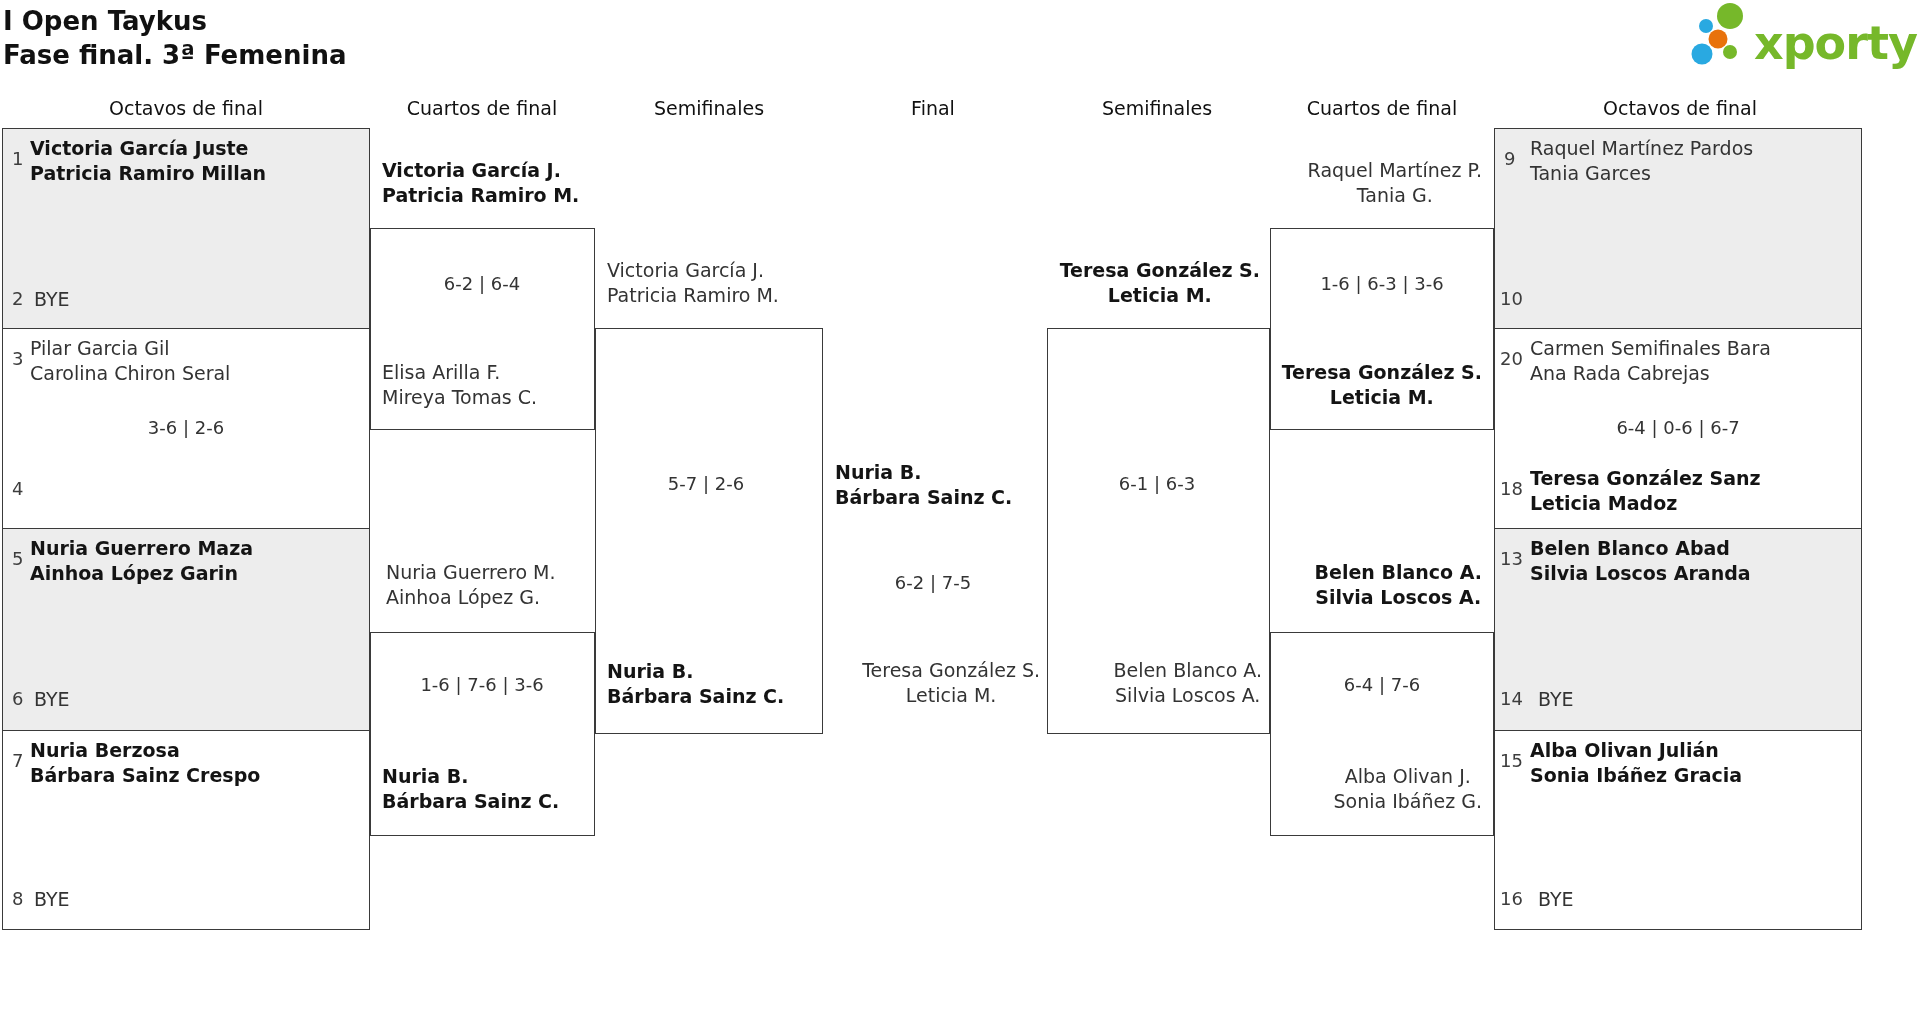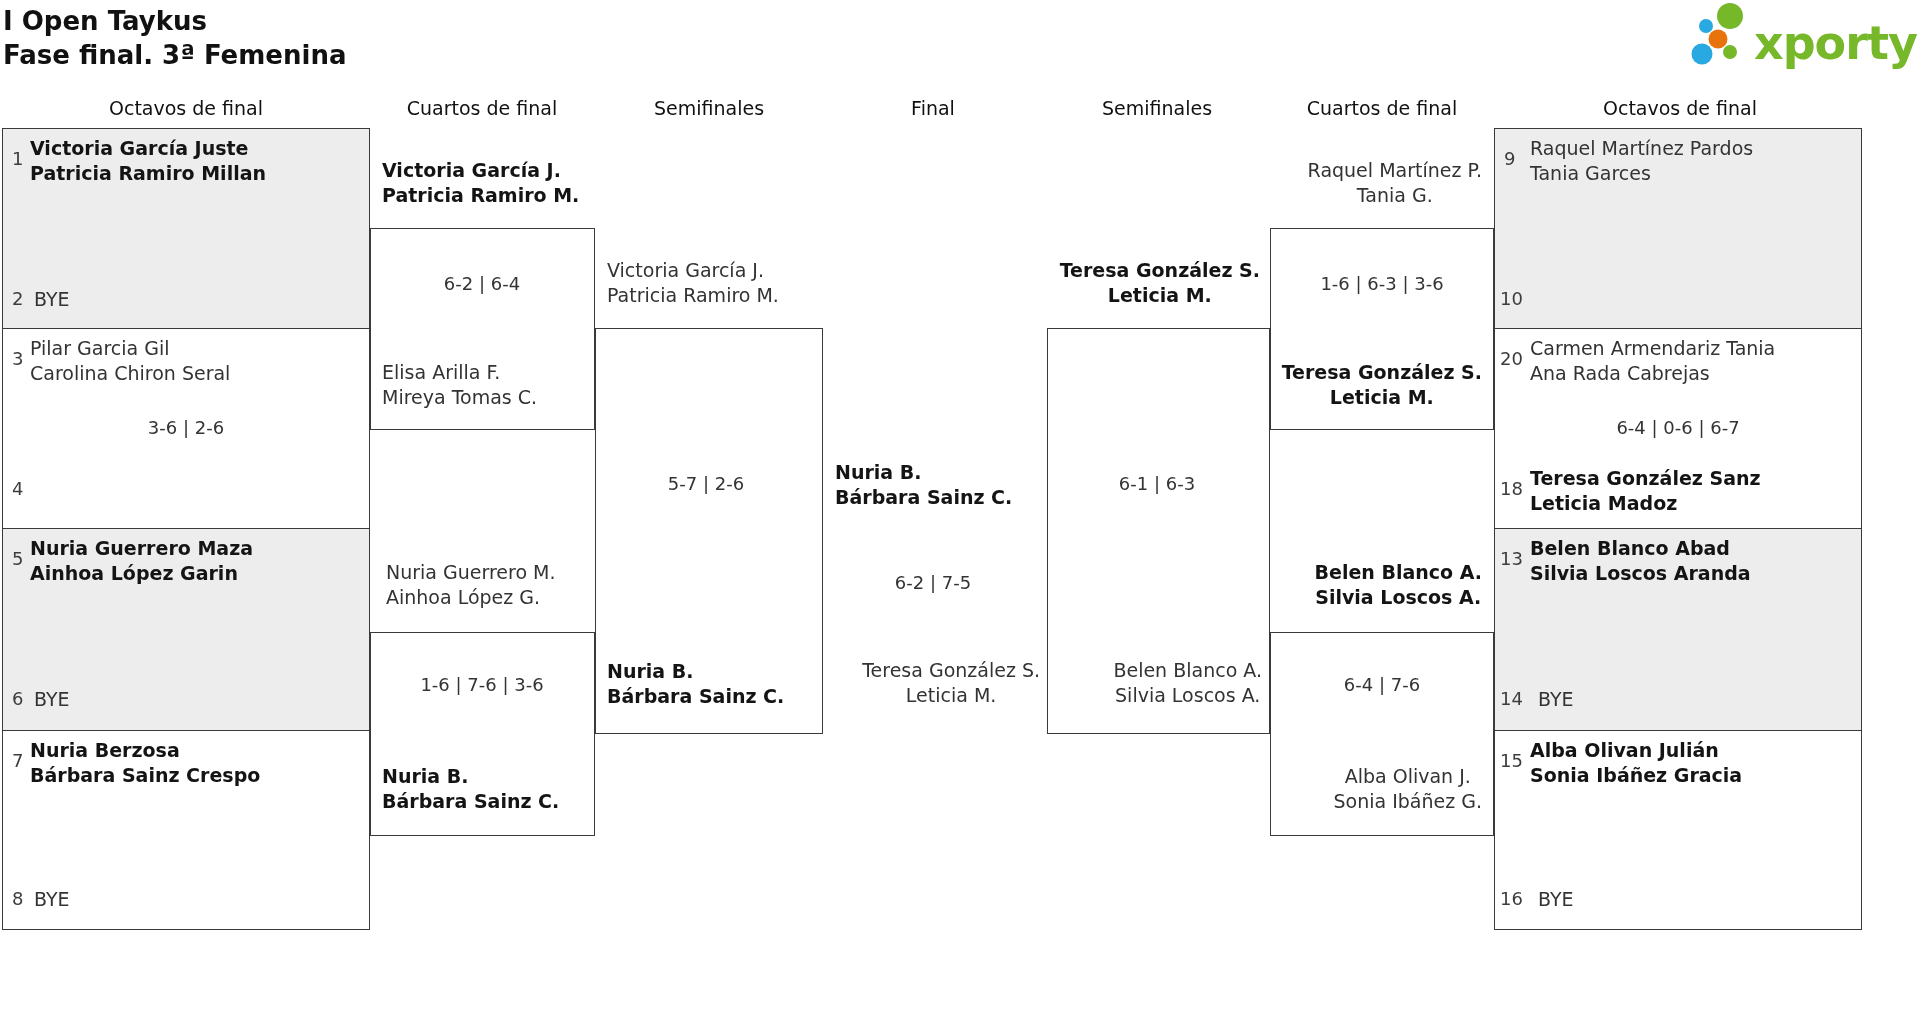--- a/index.html
+++ b/index.html
@@ -88,21 +88,21 @@
   <div class="seed" style="left:12px;top:888px">8</div>
   <div class="t" style="left:34px;top:887px">BYE</div>
 
   <div class="seed" style="left:1504px;top:148px">9</div>
   <div class="t" style="left:1530px;top:136px">Raquel Martínez Pardos
 Tania Garces</div>
   <div class="seed" style="left:1500px;top:288px">10</div>
   <div class="t" style="left:1534px;top:287px"></div>
 
   <div class="seed" style="left:1500px;top:348px">20</div>
-  <div class="t" style="left:1530px;top:336px">Carmen Armendariz Tania
+  <div class="t" style="left:1530px;top:336px">Carmen Semifinales Bara
 Ana Rada Cabrejas</div>
   <div class="score" style="left:1678px;top:416px">6-4 | 0-6 | 6-7</div>
   <div class="seed" style="left:1500px;top:478px">18</div>
   <div class="t b" style="left:1530px;top:466px">Teresa González Sanz
 Leticia Madoz</div>
 
   <div class="seed" style="left:1500px;top:548px">13</div>
   <div class="t b" style="left:1530px;top:536px">Belen Blanco Abad
 Silvia Loscos Aranda</div>
   <div class="seed" style="left:1500px;top:688px">14</div>

